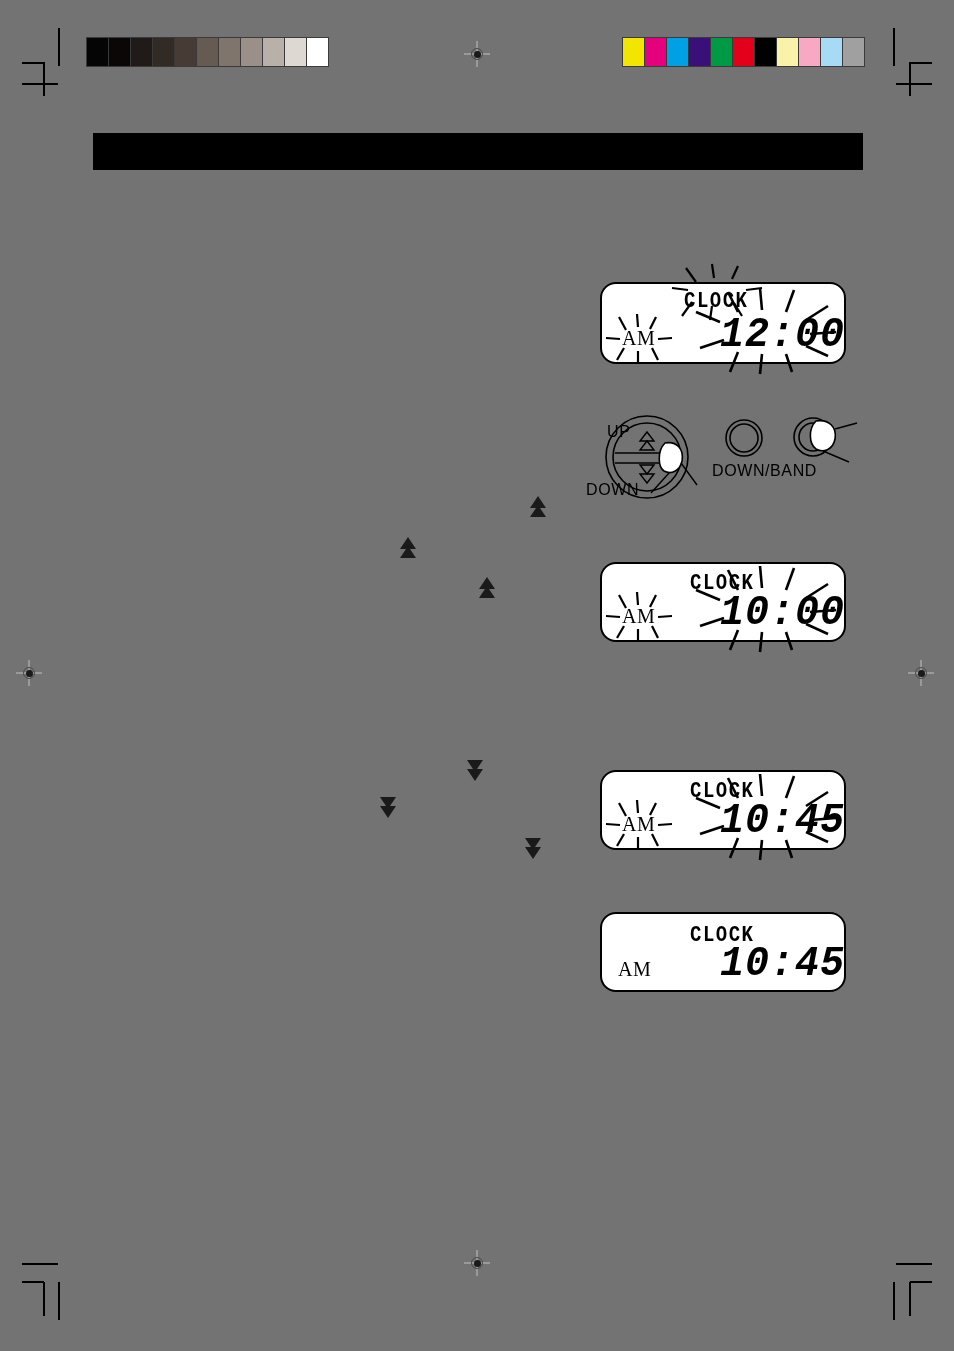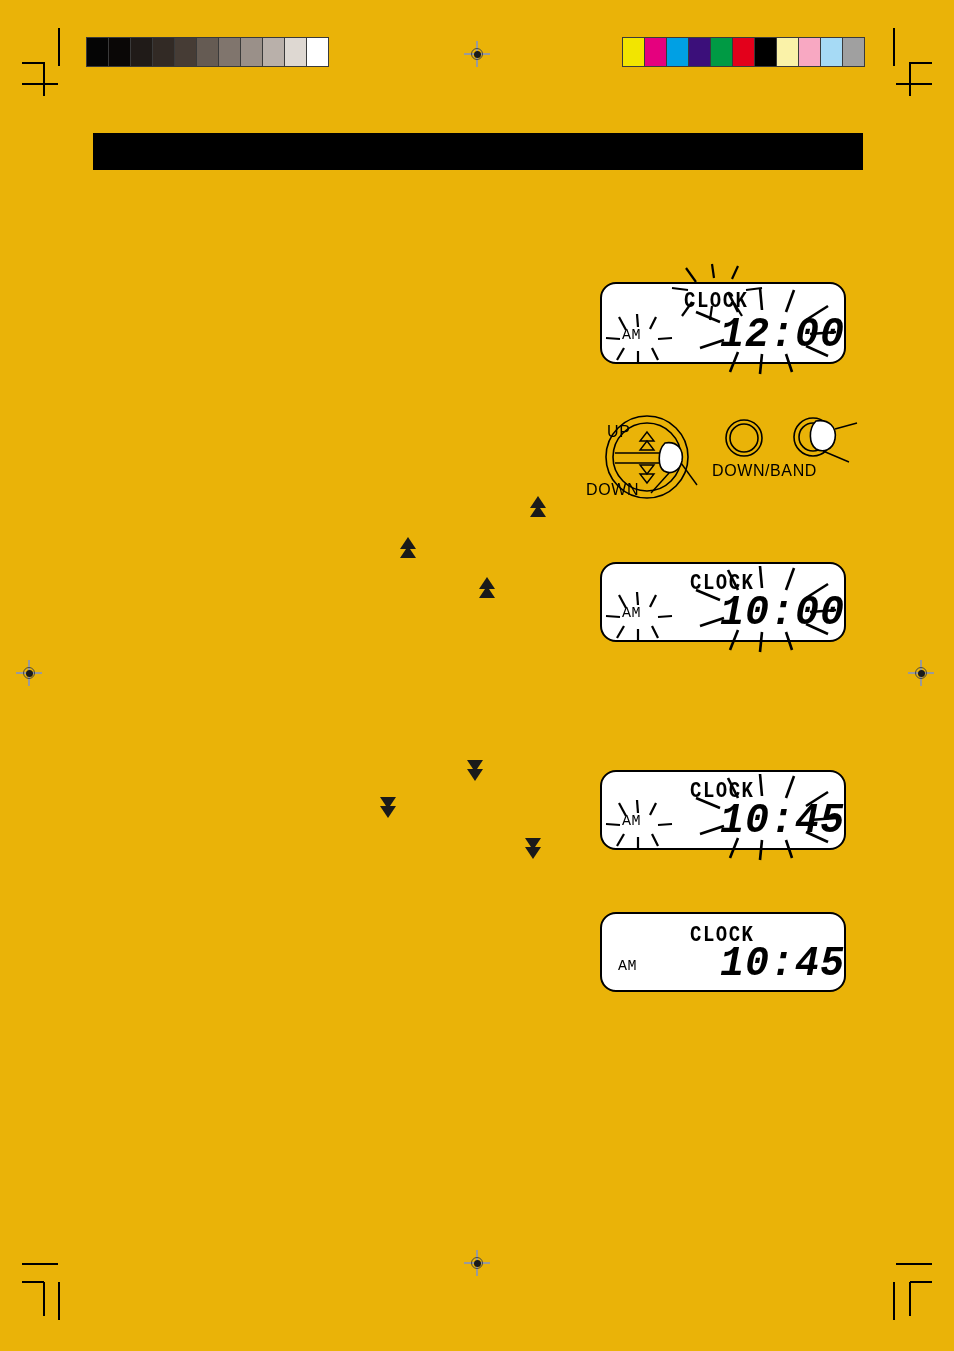--- a/index.html
+++ b/index.html
@@ -10,21 +10,21 @@
   body {
     width: 954px;
     height: 1351px;
     position: relative;
     font-family: "Liberation Sans", sans-serif;
     overflow: hidden;
   }
   .page {
     position: absolute;
     inset: 0;
-    background: #eab308;
+    background: #737373;
   }
 
   
   .crop-line {
     position: absolute;
     background: #000000;
   }
   .reg-target {
     position: absolute;
     width: 26px;
@@ -110,22 +110,22 @@
     position: absolute;
     font-family: "Liberation Mono", monospace;
     font-weight: bold;
     font-size: 19px;
     letter-spacing: 1.5px;
     color: #000000;
     transform: scaleY(1.12);
   }
   .lcd-am {
     position: absolute;
-    font-family: Liberation Mono, monospace;
-    font-size: 15px;
+    font-family: Liberation Serif, serif;
+    font-size: 20px;
     font-weight: normal;
     letter-spacing: 0.5px;
     color: #000000;
   }
   .lcd-time {
     position: absolute;
     font-family: "Liberation Mono", monospace;
     font-weight: bold;
     font-size: 40px;
     letter-spacing: 1px;

